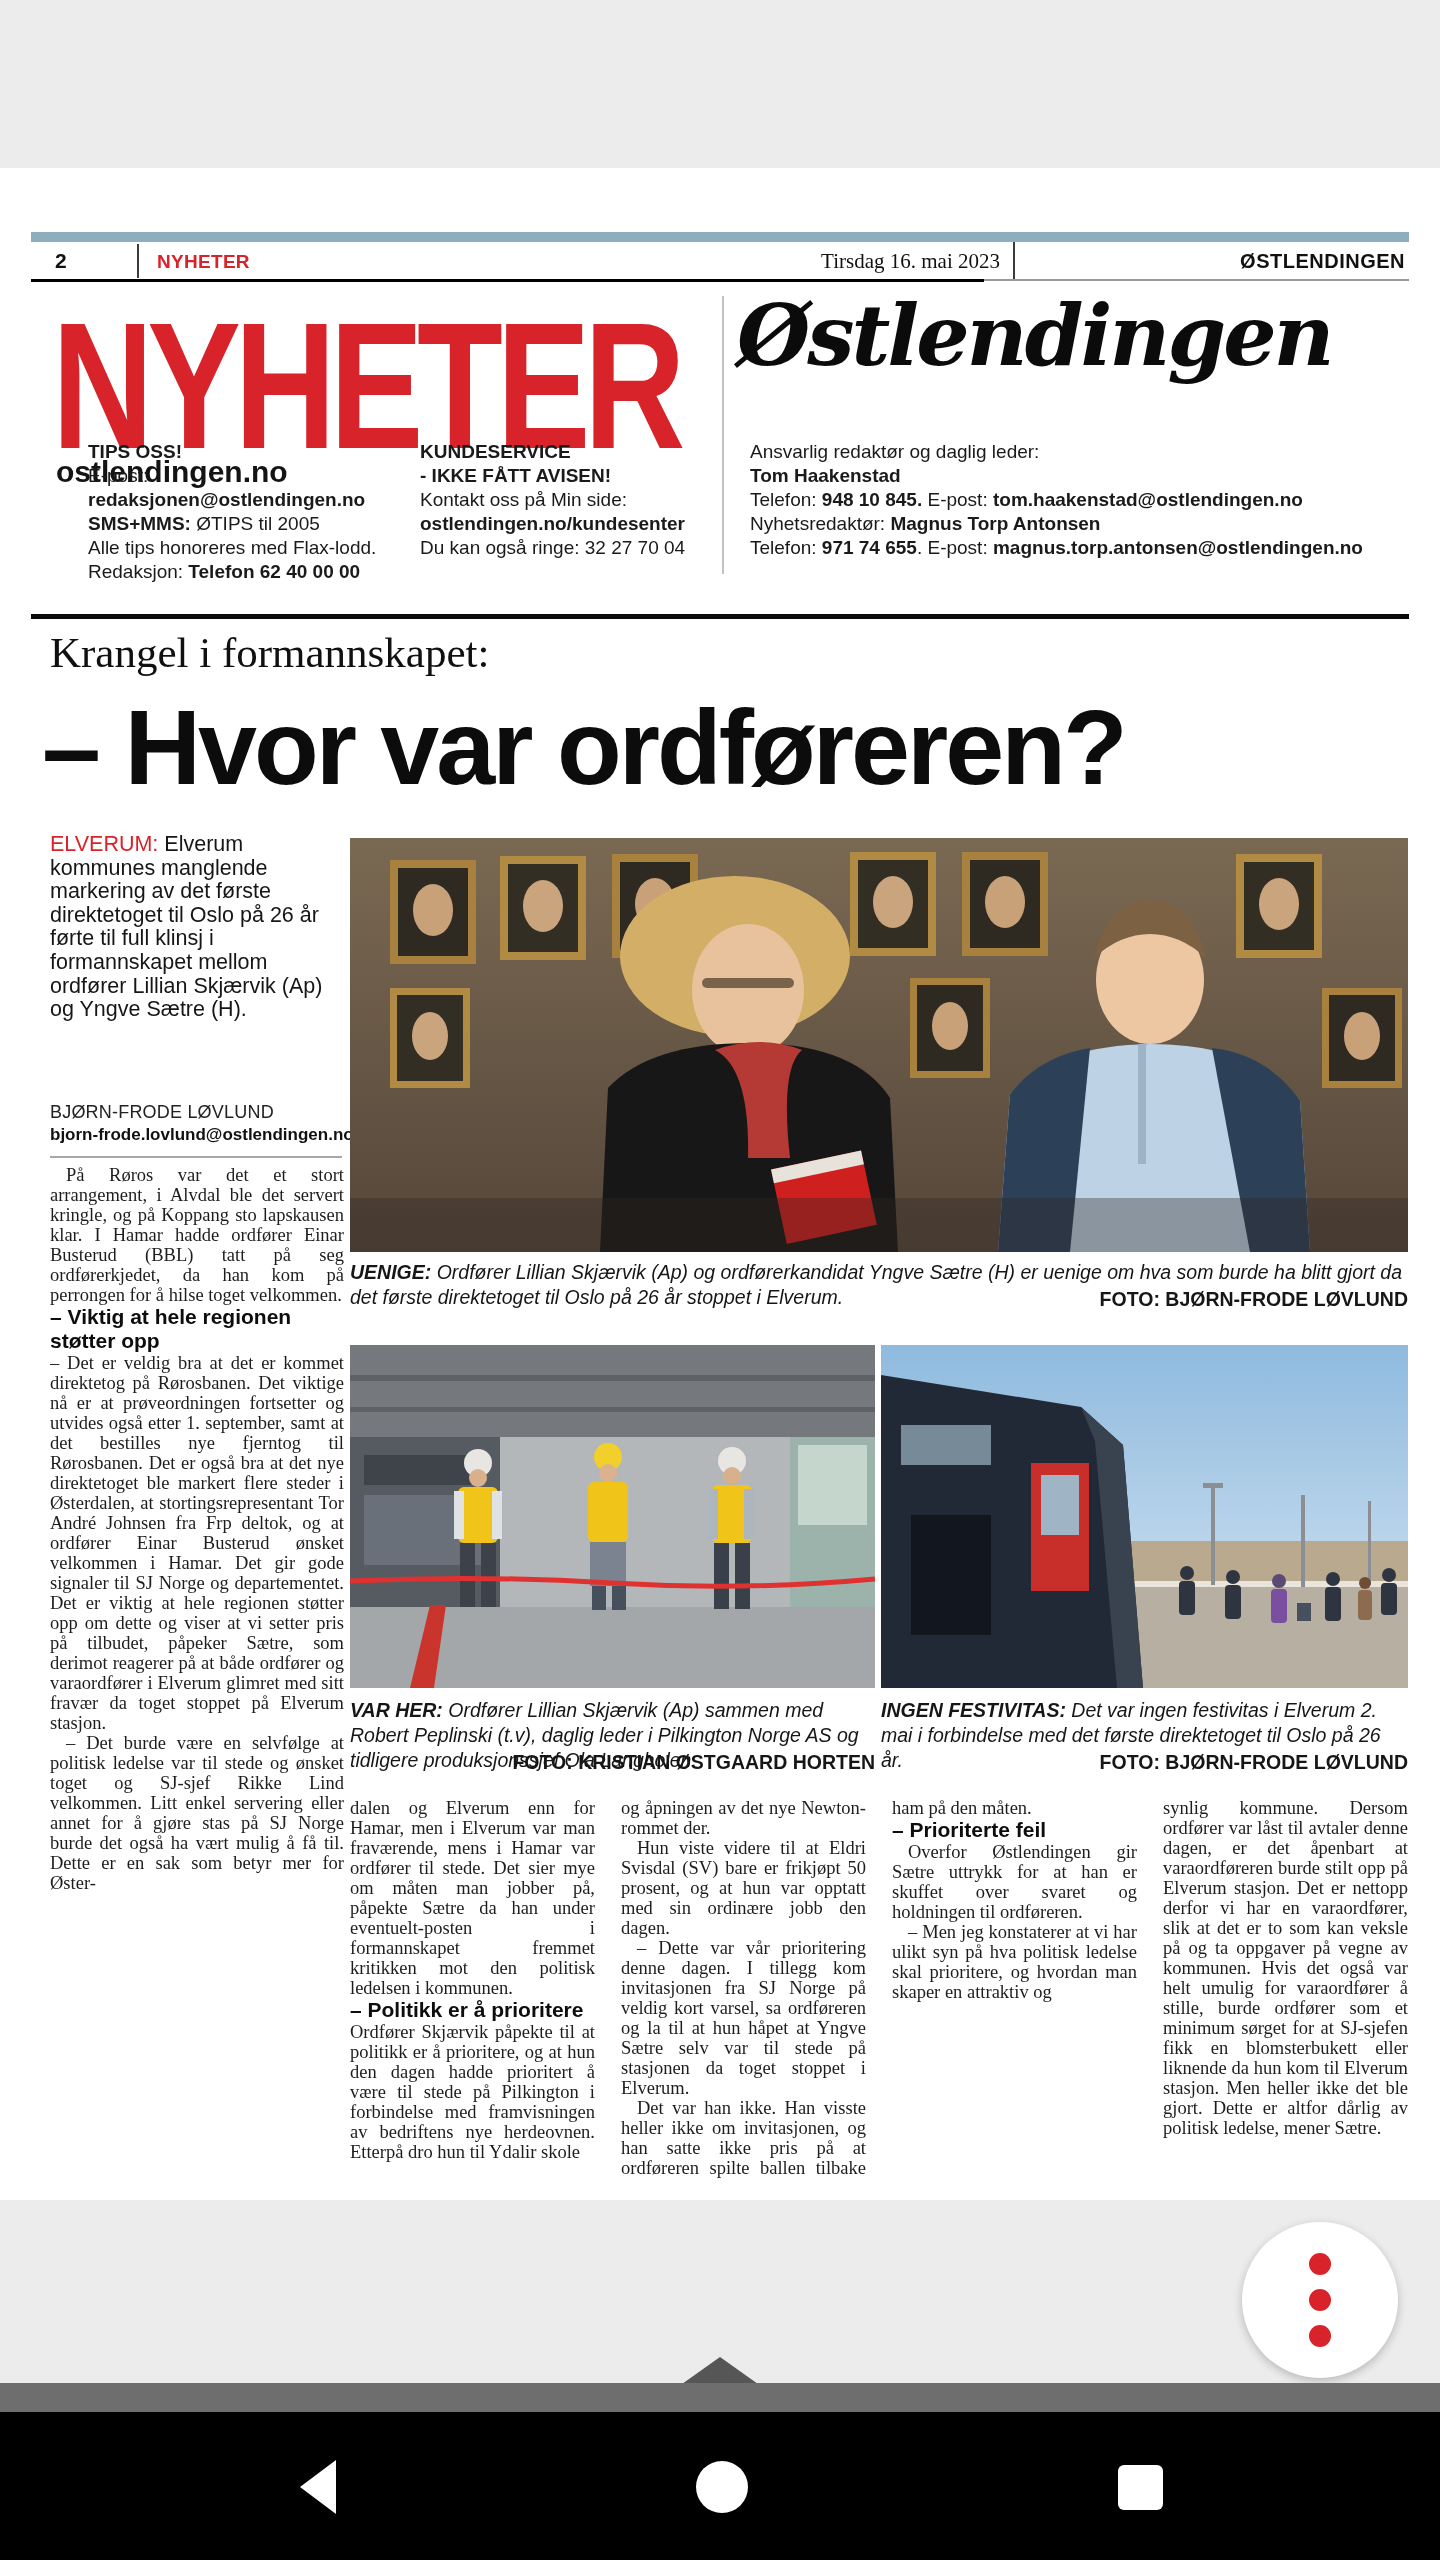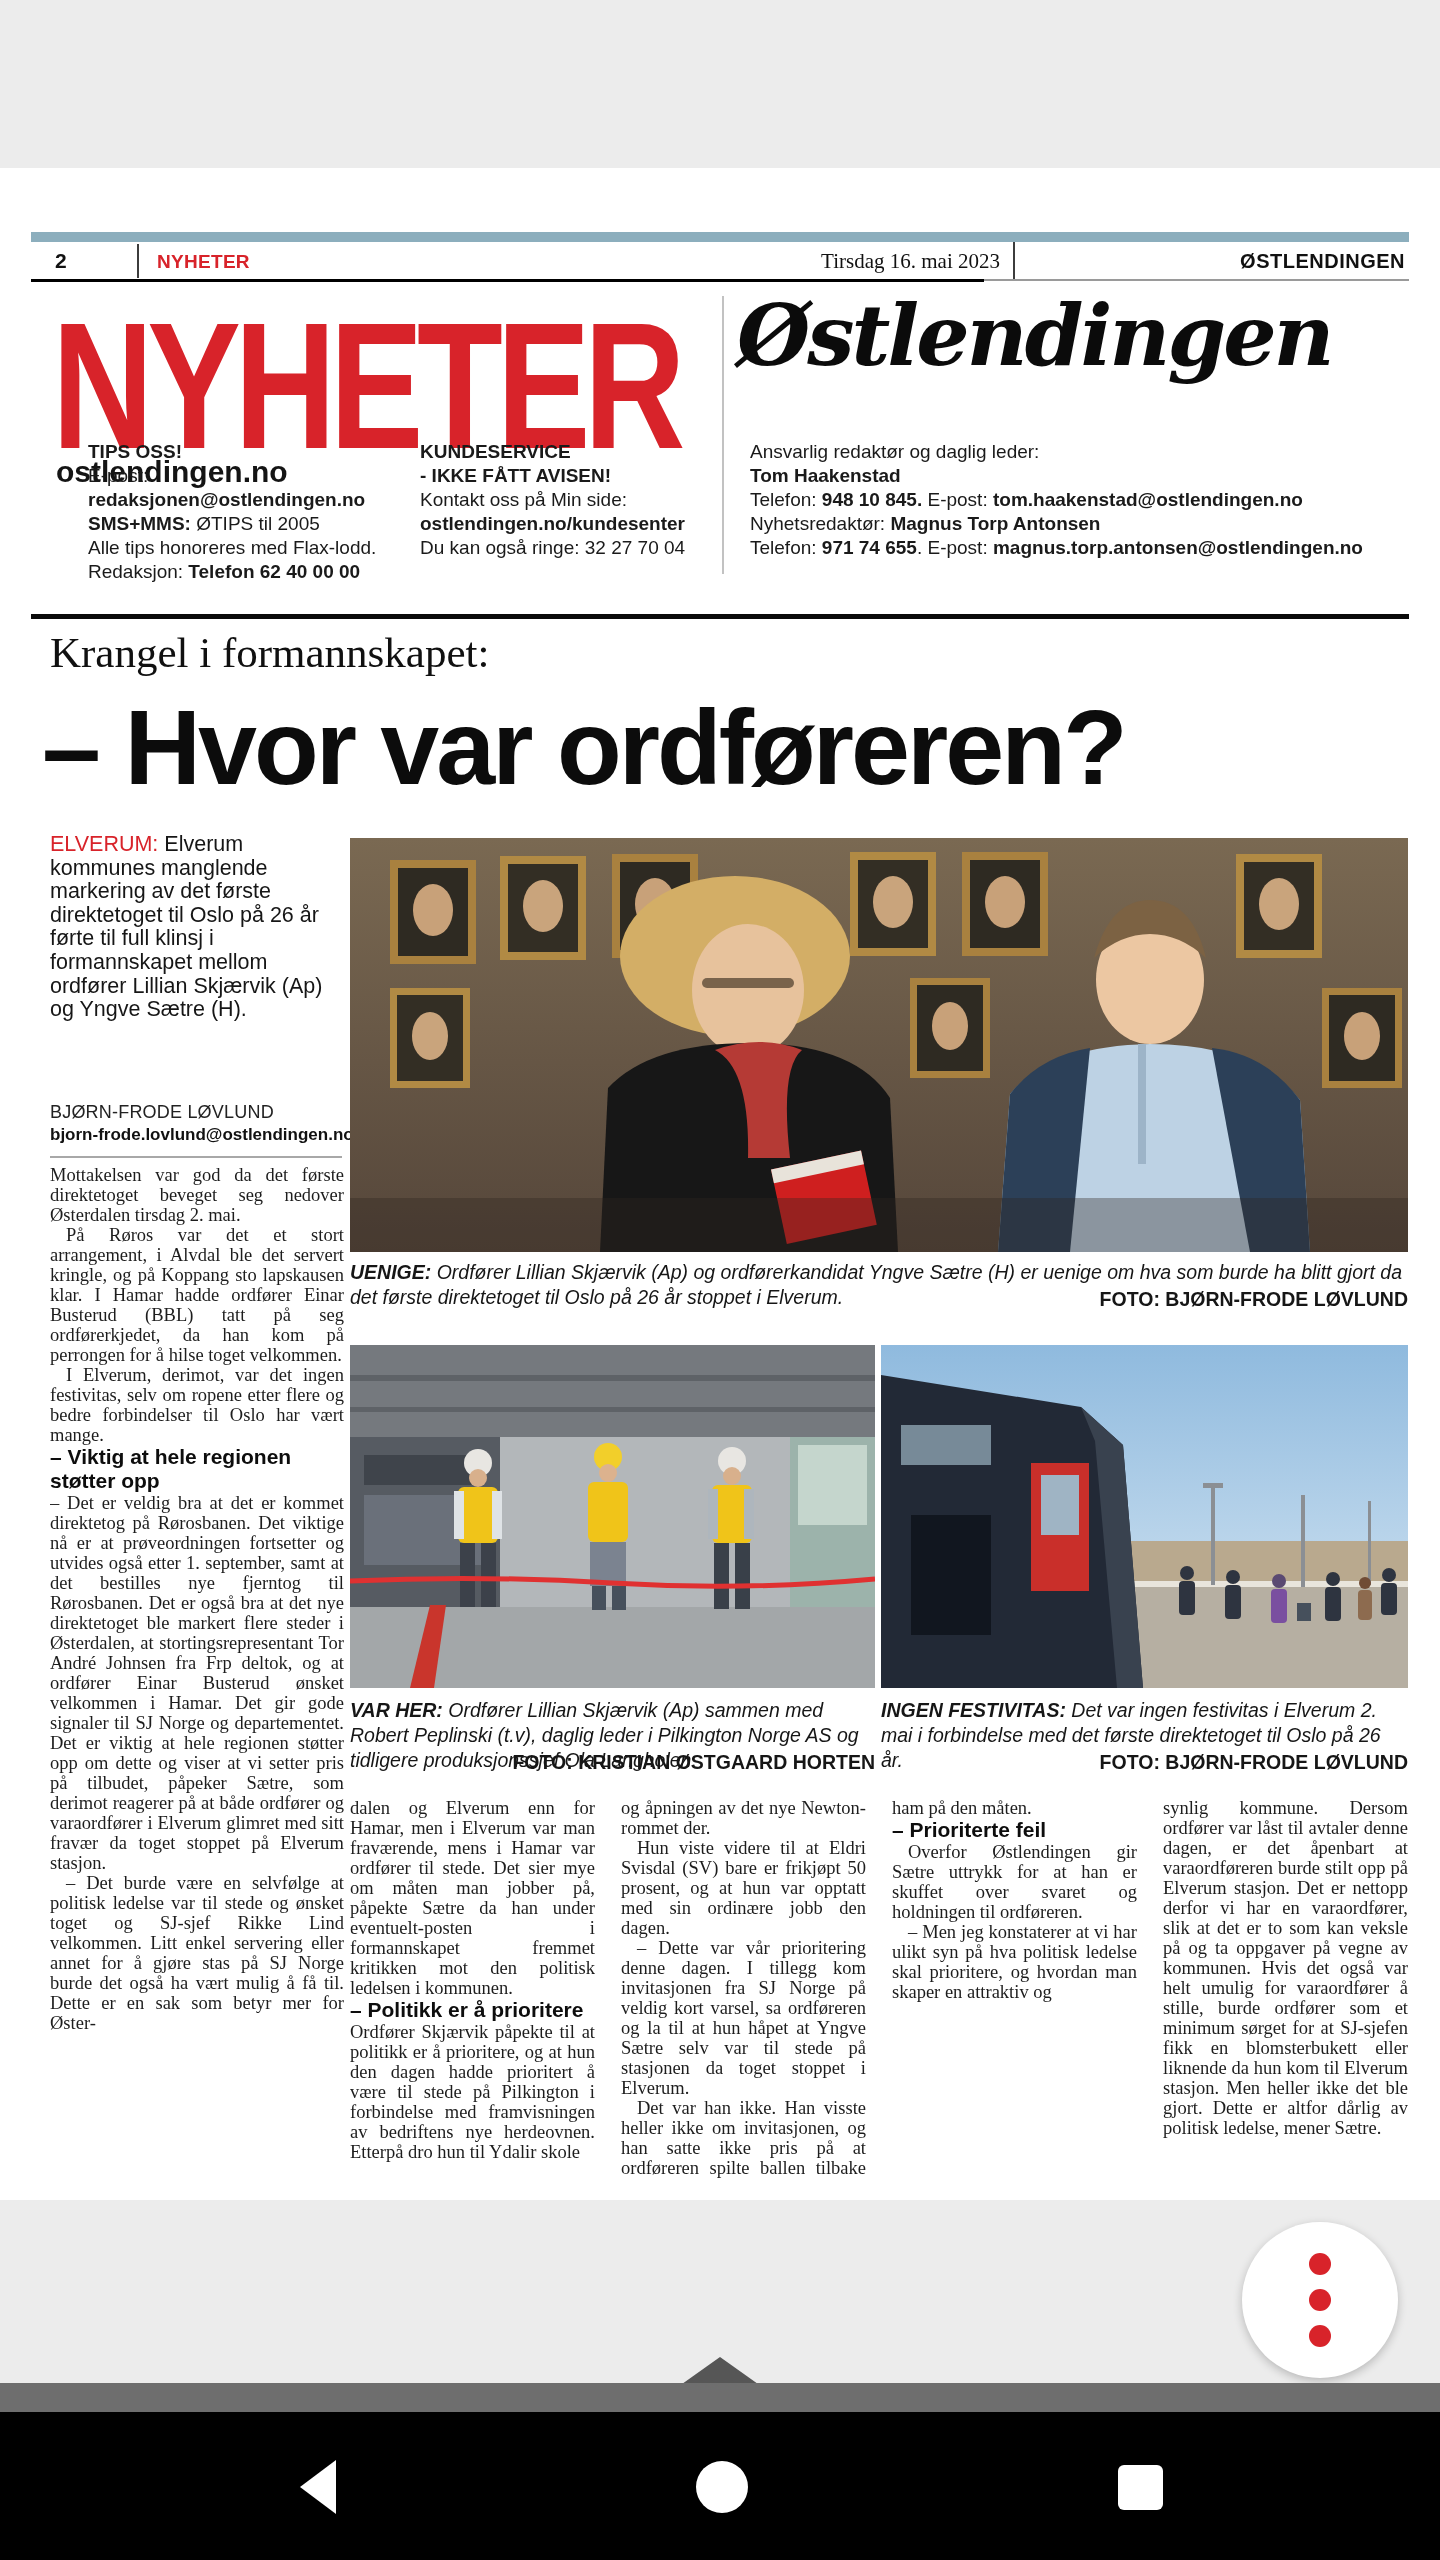--- a/index.html
+++ b/index.html
@@ -157,23 +157,21 @@
   <h1 class="abs headline" style="margin:0;">– Hvor var ordføreren?</h1>
 
   <p class="abs lead" style="margin:0;">
     <span class="lead-tag">ELVERUM:</span><span> Elverum kommunes manglende markering av det første direktetoget til Oslo på 26 år førte til full klinsj i formannskapet mellom ordfører Lillian Skjærvik (Ap) og Yngve Sætre (H).</span>
   </p>
   <div class="abs byline-name">BJØRN-FRODE LØVLUND</div>
   <div class="abs byline-email">bjorn-frode.lovlund@ostlendingen.no</div>
   <div class="abs byline-rule"></div>
 
   <div class="abs serif-body left-col">
-    <p>Mottakelsen var god da det første direktetoget beveget seg nedover Østerdalen tirsdag 2. mai.</p>
     <p class="ind">På Røros var det et stort arrangement, i Alvdal ble det servert kringle, og på Koppang sto lapskausen klar. I Hamar hadde ordfører Einar Busterud (BBL) tatt på seg ordførerkjedet, da han kom på perrongen for å hilse toget velkommen.</p>
-    <p class="ind">I Elverum, derimot, var det ingen festivitas, selv om ropene etter flere og bedre forbindelser til Oslo har vært mange.</p>
     <p class="col-subhead">– Viktig at hele regionen støtter opp</p>
     <p>– Det er veldig bra at det er kommet direktetog på Rørosbanen. Det viktige nå er at prøveordningen fortsetter og utvides også etter 1. september, samt at det bestilles nye fjerntog til Rørosbanen. Det er også bra at det nye direktetoget ble markert flere steder i Østerdalen, at stortingsrepresentant Tor André Johnsen fra Frp deltok, og at ordfører Einar Busterud ønsket velkommen i Hamar. Det gir gode signaler til SJ Norge og departementet. Det er viktig at hele regionen støtter opp om dette og viser at vi setter pris på tilbudet, påpeker Sætre, som derimot reagerer på at både ordfører og varaordfører i Elverum glimret med sitt fravær da toget stoppet på Elverum stasjon.</p>
     <p class="ind">– Det burde være en selvfølge at politisk ledelse var til stede og ønsket toget og SJ-sjef Rikke Lind velkommen. Litt enkel servering eller annet for å gjøre stas på SJ Norge burde det også ha vært mulig å få til. Dette er en sak som betyr mer for Øster-</p>
   </div>
 
   <div class="abs photo main-photo">
     <svg width="1058" height="414" viewBox="0 0 1058 414" xmlns="http://www.w3.org/2000/svg">
       <defs>
         <linearGradient id="wall" x1="0" y1="0" x2="0" y2="1">
           <stop offset="0" stop-color="#7a6952"></stop>

